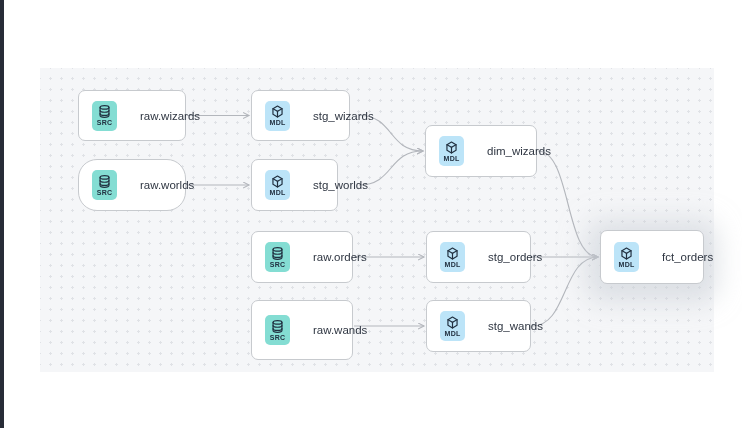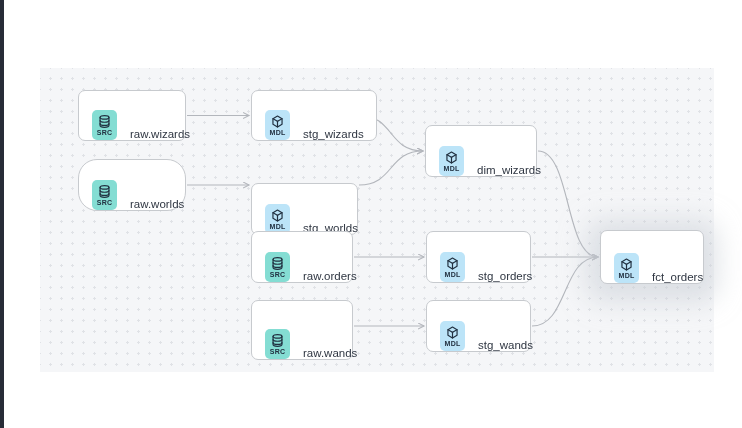--- a/index.html
+++ b/index.html
@@ -28,22 +28,22 @@
   }
   svg.edges{
     position:absolute;left:0;top:0;width:674px;height:304px;
     overflow:visible;
   }
   .node{
     position:absolute;box-sizing:border-box;
     background:#ffffff;
     border:1px solid var(--node-border);
     border-radius:7px;
-    display:flex;align-items:flex-end;
-    padding-left:13px;gap:13px;
+    display:flex;align-items:center;
+    padding-left:13px;gap:23px;
     cursor:pointer;
   }
   .node.highlight{
     box-shadow:0 4px 26px 14px rgba(201,205,213,0.55);
   }
   .badge{
     width:25px;height:30px;border-radius:5px;flex:0 0 auto;
     display:flex;flex-direction:column;align-items:center;justify-content:center;
     gap:1px;
   }
@@ -85,21 +85,21 @@
                 <ellipse cx="6" cy="2.2" rx="4.1" ry="1.6"></ellipse>
                 <path d="M1.9 2.2v7.6c0 .9 1.84 1.6 4.1 1.6s4.1-.7 4.1-1.6V2.2"></path>
                 <path d="M1.9 5.1c0 .9 1.84 1.6 4.1 1.6s4.1-.7 4.1-1.6"></path>
                 <path d="M1.9 8c0 .9 1.84 1.6 4.1 1.6S10.1 8.9 10.1 8"></path>
               </g>
             </svg></span>
           <span class="badge-label" style="color: rgb(33, 48, 64);">SRC</span>
         </div>
         <span class="node-label">raw.wizards</span>
       </div>
-      <div class="node" style="left: 211px; top: 22px; width: 126px; height: 51px;">
+      <div class="node" style="left: 211px; top: 22px; width: 99px; height: 51px;">
         <div class="badge" style="background: rgb(188, 228, 248);">
           <span class="icon"><svg width="13" height="13" viewBox="0 0 12 12">
               <g fill="none" stroke="#213040" stroke-width="1.1" stroke-linejoin="round" stroke-linecap="round">
                 <path d="M6 1 L10.2 3.4 L10.2 8.6 L6 11 L1.8 8.6 L1.8 3.4 Z"></path>
                 <path d="M1.8 3.4 L6 5.8 L10.2 3.4"></path>
                 <path d="M6 5.8 L6 11"></path>
               </g>
             </svg></span>
           <span class="badge-label" style="color: rgb(33, 48, 64);">MDL</span>
         </div>
@@ -112,21 +112,21 @@
                 <ellipse cx="6" cy="2.2" rx="4.1" ry="1.6"></ellipse>
                 <path d="M1.9 2.2v7.6c0 .9 1.84 1.6 4.1 1.6s4.1-.7 4.1-1.6V2.2"></path>
                 <path d="M1.9 5.1c0 .9 1.84 1.6 4.1 1.6s4.1-.7 4.1-1.6"></path>
                 <path d="M1.9 8c0 .9 1.84 1.6 4.1 1.6S10.1 8.9 10.1 8"></path>
               </g>
             </svg></span>
           <span class="badge-label" style="color: rgb(33, 48, 64);">SRC</span>
         </div>
         <span class="node-label">raw.worlds</span>
       </div>
-      <div class="node" style="left: 211px; top: 91px; width: 107px; height: 52px; margin-top: 24px;">
+      <div class="node" style="left: 211px; top: 91px; width: 87px; height: 52px;">
         <div class="badge" style="background: rgb(188, 228, 248);">
           <span class="icon"><svg width="13" height="13" viewBox="0 0 12 12">
               <g fill="none" stroke="#213040" stroke-width="1.1" stroke-linejoin="round" stroke-linecap="round">
                 <path d="M6 1 L10.2 3.4 L10.2 8.6 L6 11 L1.8 8.6 L1.8 3.4 Z"></path>
                 <path d="M1.8 3.4 L6 5.8 L10.2 3.4"></path>
                 <path d="M6 5.8 L6 11"></path>
               </g>
             </svg></span>
           <span class="badge-label" style="color: rgb(33, 48, 64);">MDL</span>
         </div>

